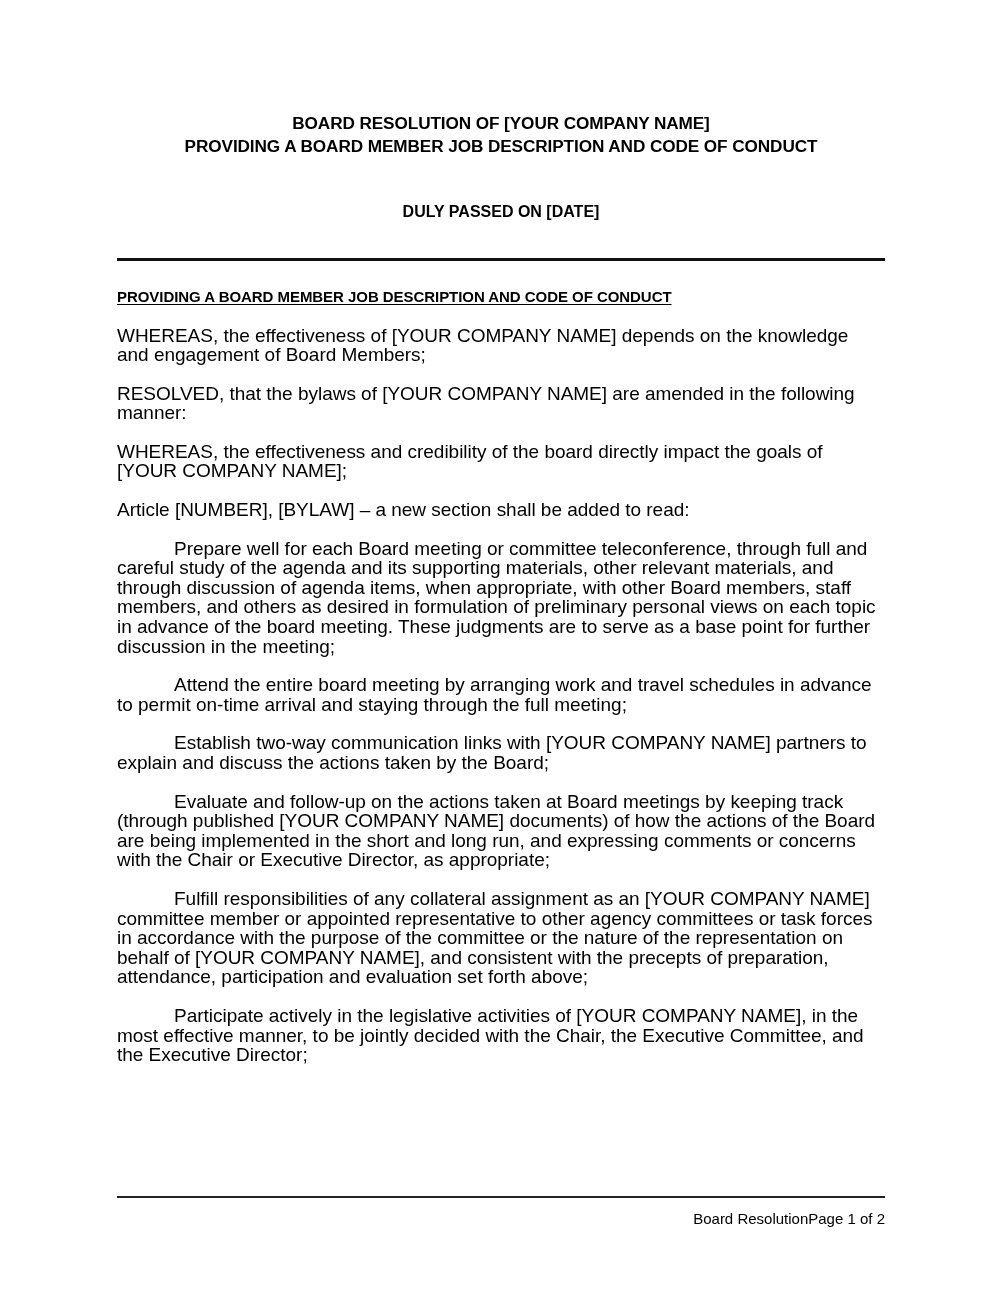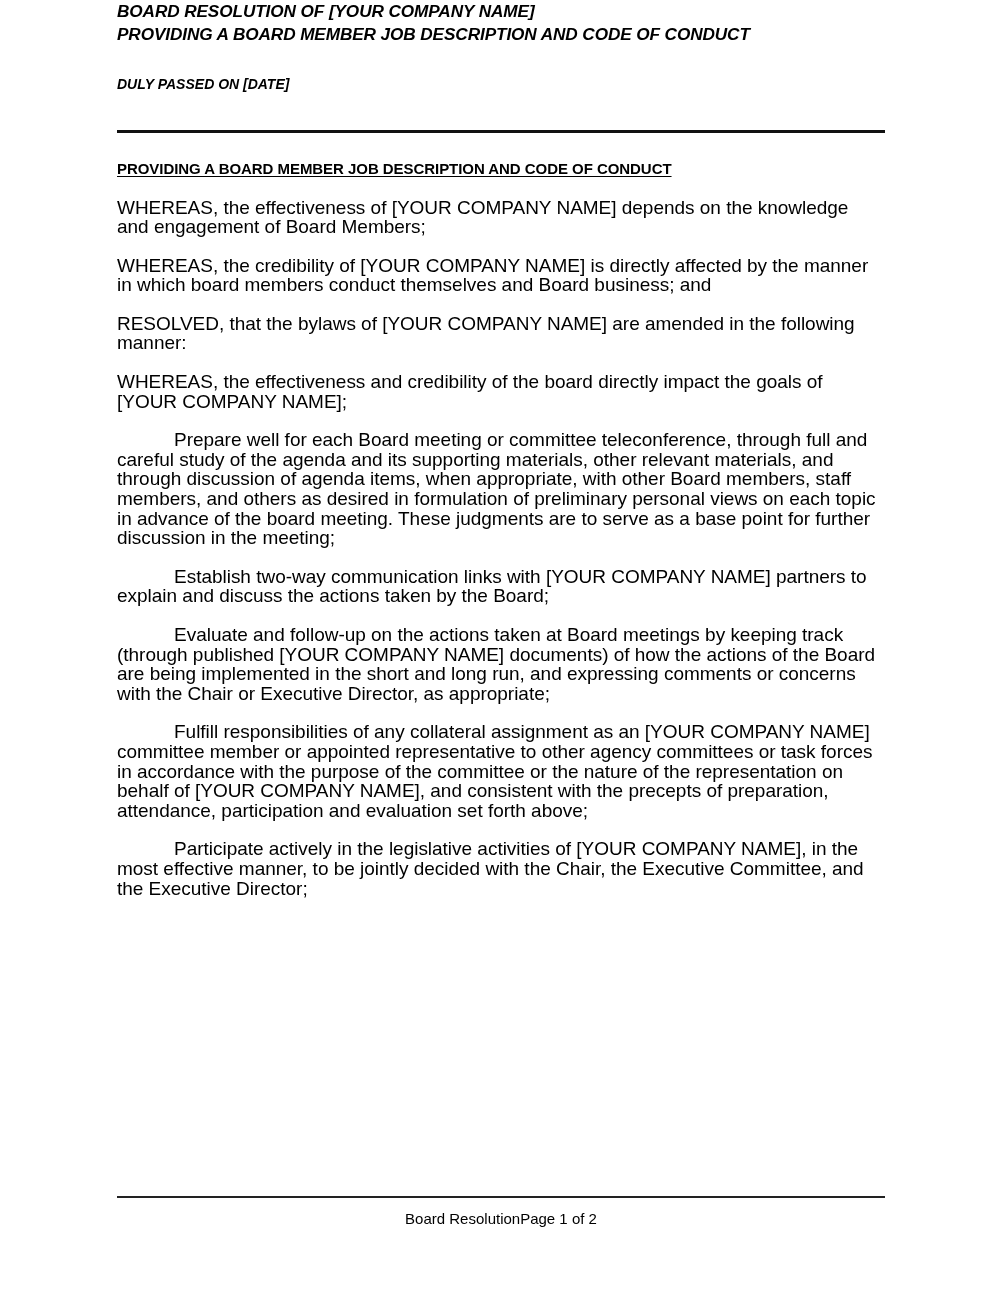--- a/index.html
+++ b/index.html
@@ -22,34 +22,35 @@
   }
   .content {
     position: absolute;
     left: 117px;
     top: 0;
     width: 768px;
   }
 
   
   .title-block {
-    font-style: italic;
+    padding-top: 112px;
+    text-align: center;
   }
   .doc-title-line {
     font-size: 17.2px;
     font-weight: bold;
     line-height: 22.5px;
     letter-spacing: -0.1px;
     white-space: nowrap;
   }
   .duly-line {
-    font-size: 14px;
+    font-size: 16px;
     font-weight: bold;
     line-height: 22.5px;
-    margin-top: 28px;
+    margin-top: 44px;
   }
 
   
   .thick-rule {
     margin-top: 34px;
     height: 0;
     border-top: 3px solid #111111;
     width: 768px;
   }
 
@@ -88,21 +89,21 @@
     top: 1196px;
     width: 768px;
   }
   .footer-rule {
     height: 0;
     border-top: 2px solid #222222;
     width: 768px;
   }
   .footer-row {
     display: flex;
-    justify-content: center;
+    justify-content: flex-end;
     align-items: baseline;
     margin-top: 11px;
     font-size: 15px;
     line-height: 19px;
   }
 </style>
 </head>
 <body>
 
 <div class="page">
@@ -116,30 +117,31 @@
     </div>
 
     <div class="thick-rule"></div>
 
     <div class="body-area">
 
       <div class="section-heading">PROVIDING A BOARD MEMBER JOB DESCRIPTION AND CODE OF CONDUCT</div>
 
       <p class="para">WHEREAS, the effectiveness of [YOUR COMPANY NAME] depends on the knowledge and engagement of Board Members;</p>
 
-      <p class="para">WHEREAS, the credibility of [YOUR COMPANY NAME] is directly affected by the manner in which board members conduct themselves and Board business; and</p>
 
       <p class="para">RESOLVED, that the bylaws of [YOUR COMPANY NAME] are amended in the following manner:</p>
 
       <p class="para">WHEREAS, the effectiveness and credibility of the board directly impact the goals of [YOUR COMPANY NAME];</p>
 
+      <p class="para">Article [NUMBER], [BYLAW] – a new section shall be added to read:</p>
 
 
       <p class="para indent">Prepare well for each Board meeting or committee teleconference, through full and careful study of the agenda and its supporting materials, other relevant materials, and through discussion of agenda items, when appropriate, with other Board members, staff members, and others as desired in formulation of preliminary personal views on each topic in advance of the board meeting. These judgments are to serve as a base point for further discussion in the meeting;</p>
 
+      <p class="para indent">Attend the entire board meeting by arranging work and travel schedules in advance to permit on-time arrival and staying through the full meeting;</p>
 
       <p class="para indent">Establish two-way communication links with [YOUR COMPANY NAME] partners to explain and discuss the actions taken by the Board;</p>
 
       <p class="para indent">Evaluate and follow-up on the actions taken at Board meetings by keeping track (through published [YOUR COMPANY NAME] documents) of how the actions of the Board are being implemented in the short and long run, and expressing comments or concerns with the Chair or Executive Director, as appropriate;</p>
 
       <p class="para indent">Fulfill responsibilities of any collateral assignment as an [YOUR COMPANY NAME] committee member or appointed representative to other agency committees or task forces in accordance with the purpose of the committee or the nature of the representation on behalf of [YOUR COMPANY NAME], and consistent with the precepts of preparation, attendance, participation and evaluation set forth above;</p>
 
       <p class="para indent last">Participate actively in the legislative activities of [YOUR COMPANY NAME], in the most effective manner, to be jointly decided with the Chair, the Executive Committee, and the Executive Director;</p>
 
     </div>

